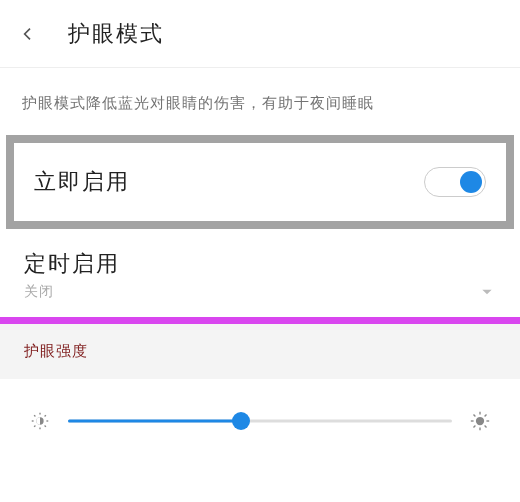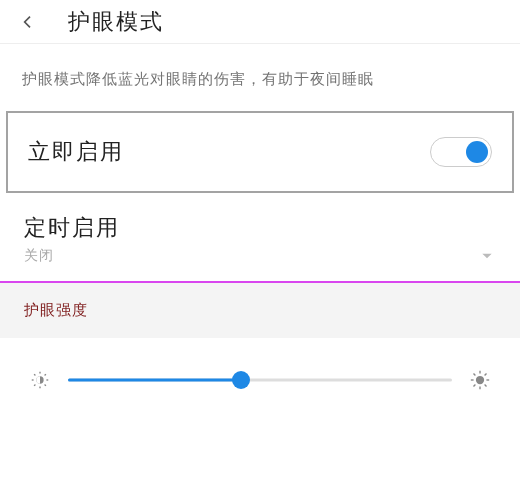--- a/index.html
+++ b/index.html
@@ -5,21 +5,21 @@
     * { margin: 0; padding: 0; box-sizing: border-box; }
     body {
       width: 520px;
       height: 502px;
       background: #fff;
       font-family: "STKaiti", "KaiTi", "楷体", serif;
       color: #333;
       overflow: hidden;
     }
     .header {
-      height: 44px;
+      height: 68px;
       display: flex;
       align-items: center;
       padding: 0 16px;
       border-bottom: 1px solid #eee;
     }
     .back-icon {
       width: 24px;
       height: 24px;
       display: flex;
       align-items: center;
@@ -33,21 +33,21 @@
       color: #222;
       letter-spacing: 2px;
     }
     .description {
       padding: 26px 22px 22px 22px;
       font-size: 15px;
       color: #737373;
       letter-spacing: 1px;
     }
     .highlight-box {
-      border: 2px solid #a3a3a3;
+      border: 8px solid #a3a3a3;
       margin: 0 6px;
       padding: 0;
     }
     .row {
       display: flex;
       align-items: center;
       justify-content: space-between;
       padding: 24px 20px;
       border-bottom: 1px solid #eee;
     }
@@ -73,21 +73,21 @@
       width: 22px;
       height: 22px;
       border-radius: 50%;
       background: #1e88e5;
     }
     .schedule-row {
       display: flex;
       align-items: flex-end;
       justify-content: space-between;
       padding: 20px 24px 16px 24px;
-      border-bottom: 2px solid #d946ef;
+      border-bottom: 7px solid #d946ef;
     }
     .schedule-text { display: flex; flex-direction: column; }
     .schedule-title {
       font-size: 22px;
       color: #222;
       letter-spacing: 2px;
       margin-bottom: 4px;
     }
     .schedule-status {
       font-size: 14px;

